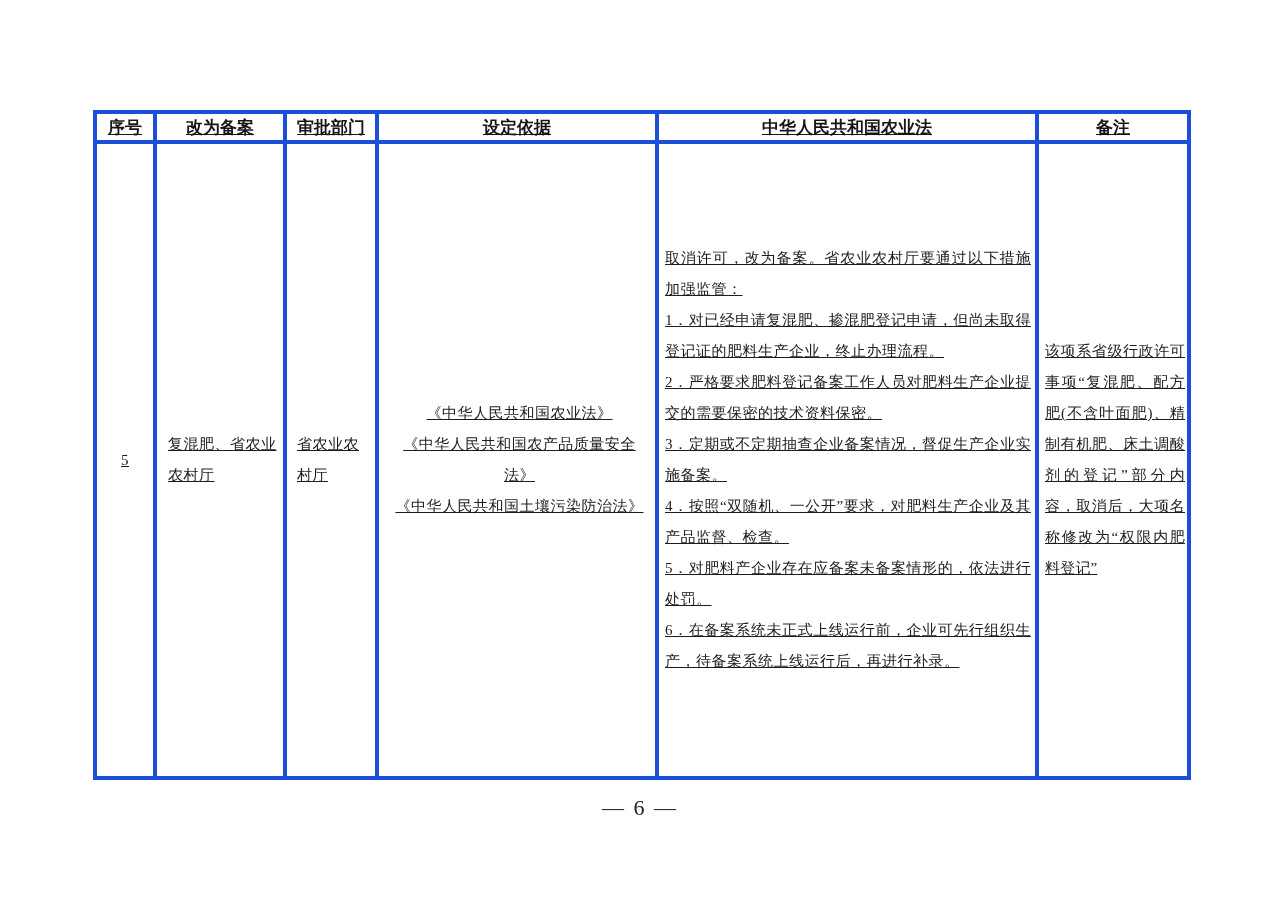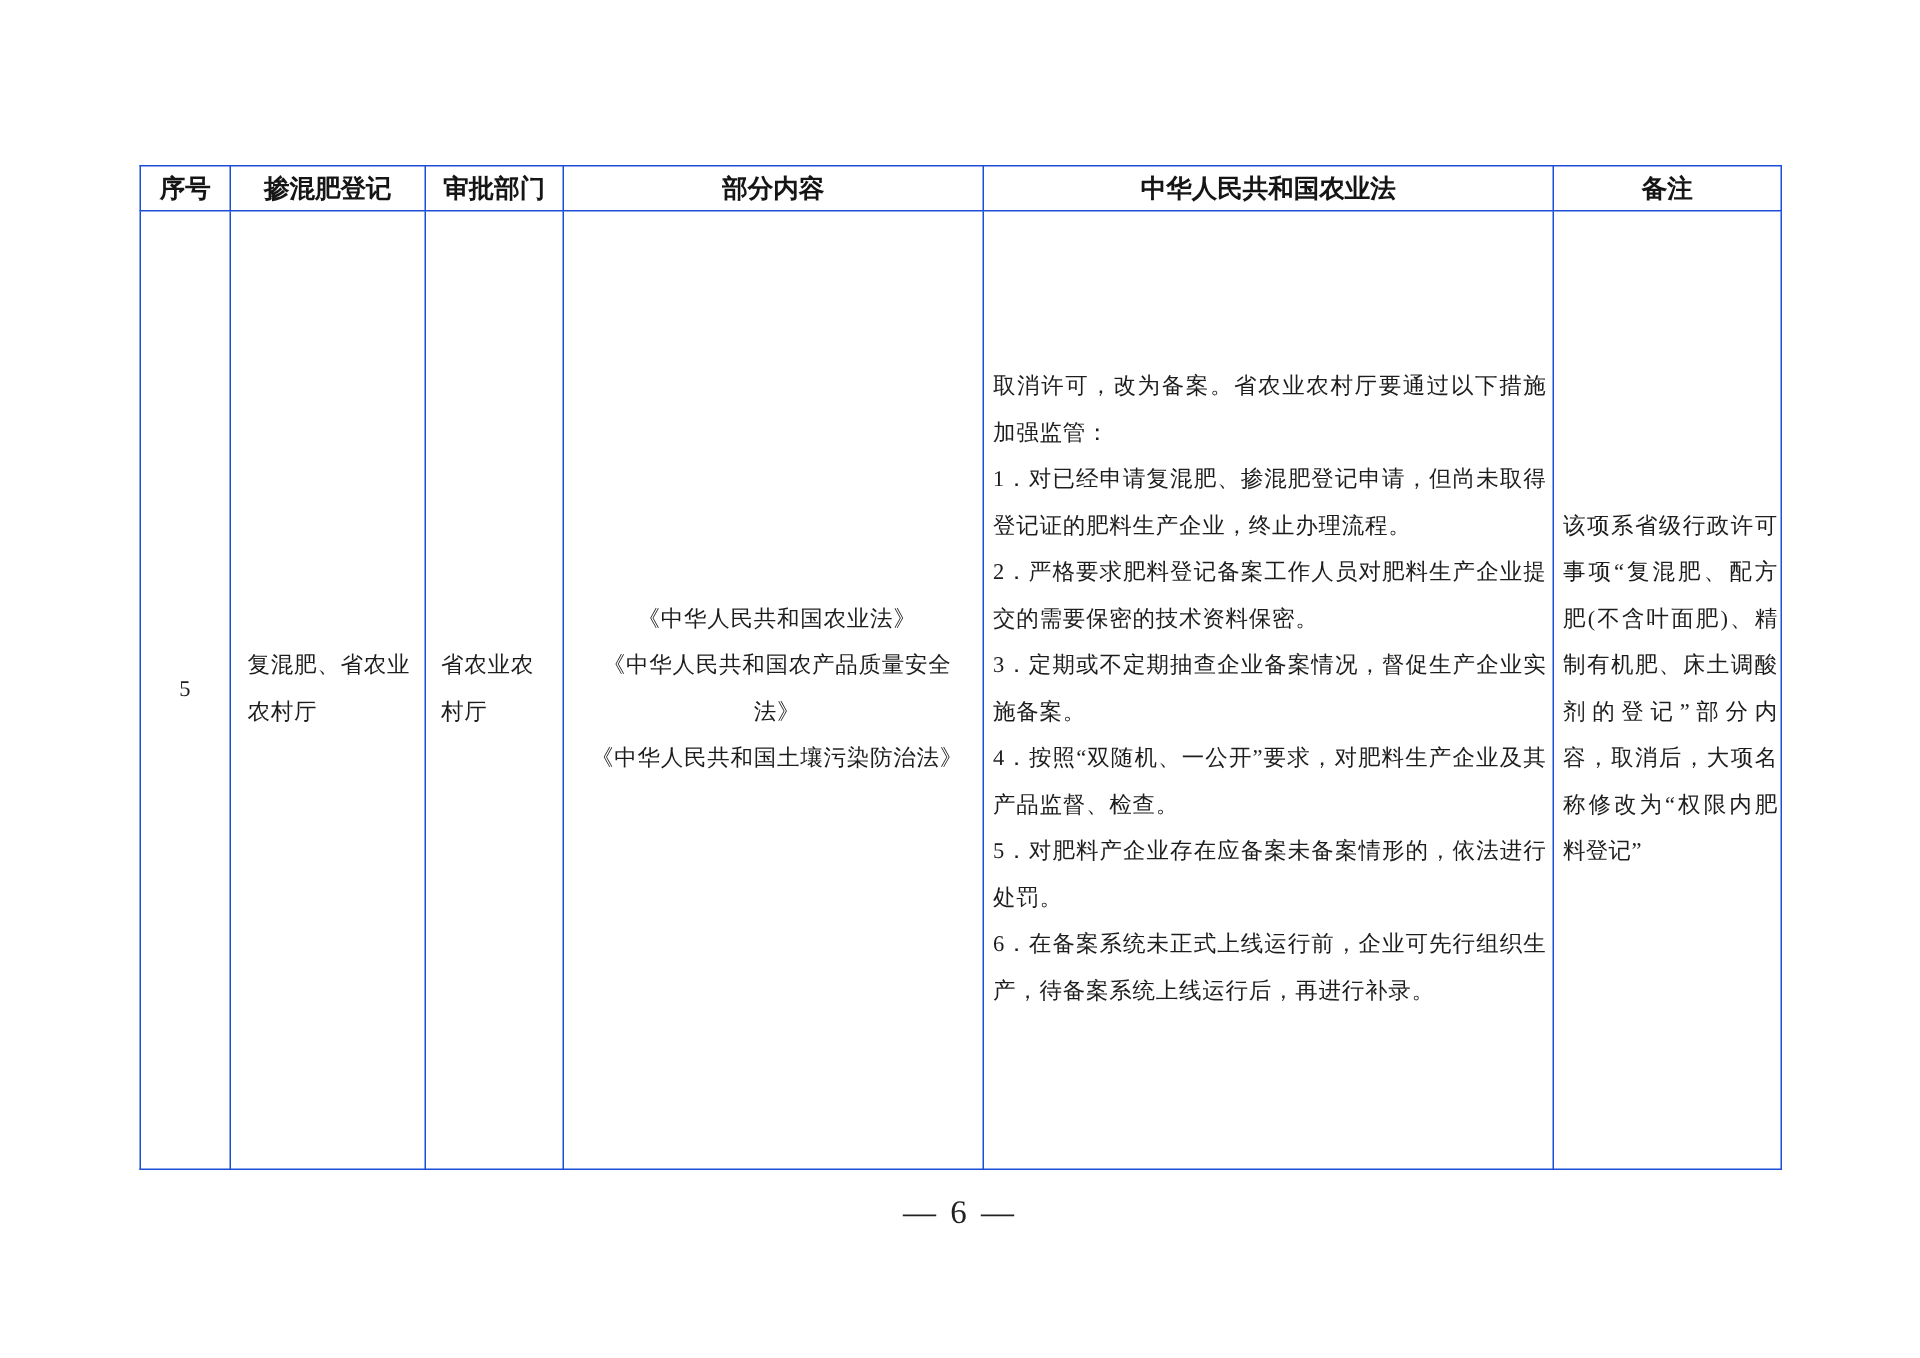--- a/index.html
+++ b/index.html
@@ -16,23 +16,24 @@
   table.doc-table {
     position: absolute;
     left: 93px;
     top: 110px;
     width: 1094px;
     height: 670px;
     border-collapse: collapse;
     table-layout: fixed;
   }
   .doc-table th, .doc-table td {
-    border: 1px solid #1d4ed8;
+    border: 4px solid #1d4ed8;
     vertical-align: middle;
     overflow: hidden;
+    text-decoration: underline;
   }
   .doc-table th {
     height: 30px;
     font-family: "Liberation Sans", "DejaVu Sans", sans-serif;
     font-weight: bold;
     font-size: 17px;
     text-align: center;
     color: #151515;
     white-space: nowrap;
   }
@@ -78,23 +79,23 @@
       <col style="width:60px">
       <col style="width:130px">
       <col style="width:92px">
       <col style="width:280px">
       <col style="width:380px">
       <col style="width:152px">
     </colgroup>
     <thead>
       <tr>
         <th>序号</th>
-        <th>掺混肥登记</th>
+        <th>改为备案</th>
         <th>审批部门</th>
-        <th>部分内容</th>
+        <th>设定依据</th>
         <th>中华人民共和国农业法</th>
         <th>备注</th>
       </tr>
     </thead>
     <tbody>
       <tr>
         <td class="c-index">5</td>
         <td class="c-name">复混肥、省农业农村厅</td>
         <td class="c-dept">省农业农村厅</td>
         <td class="c-basis">《中华人民共和国农业法》

